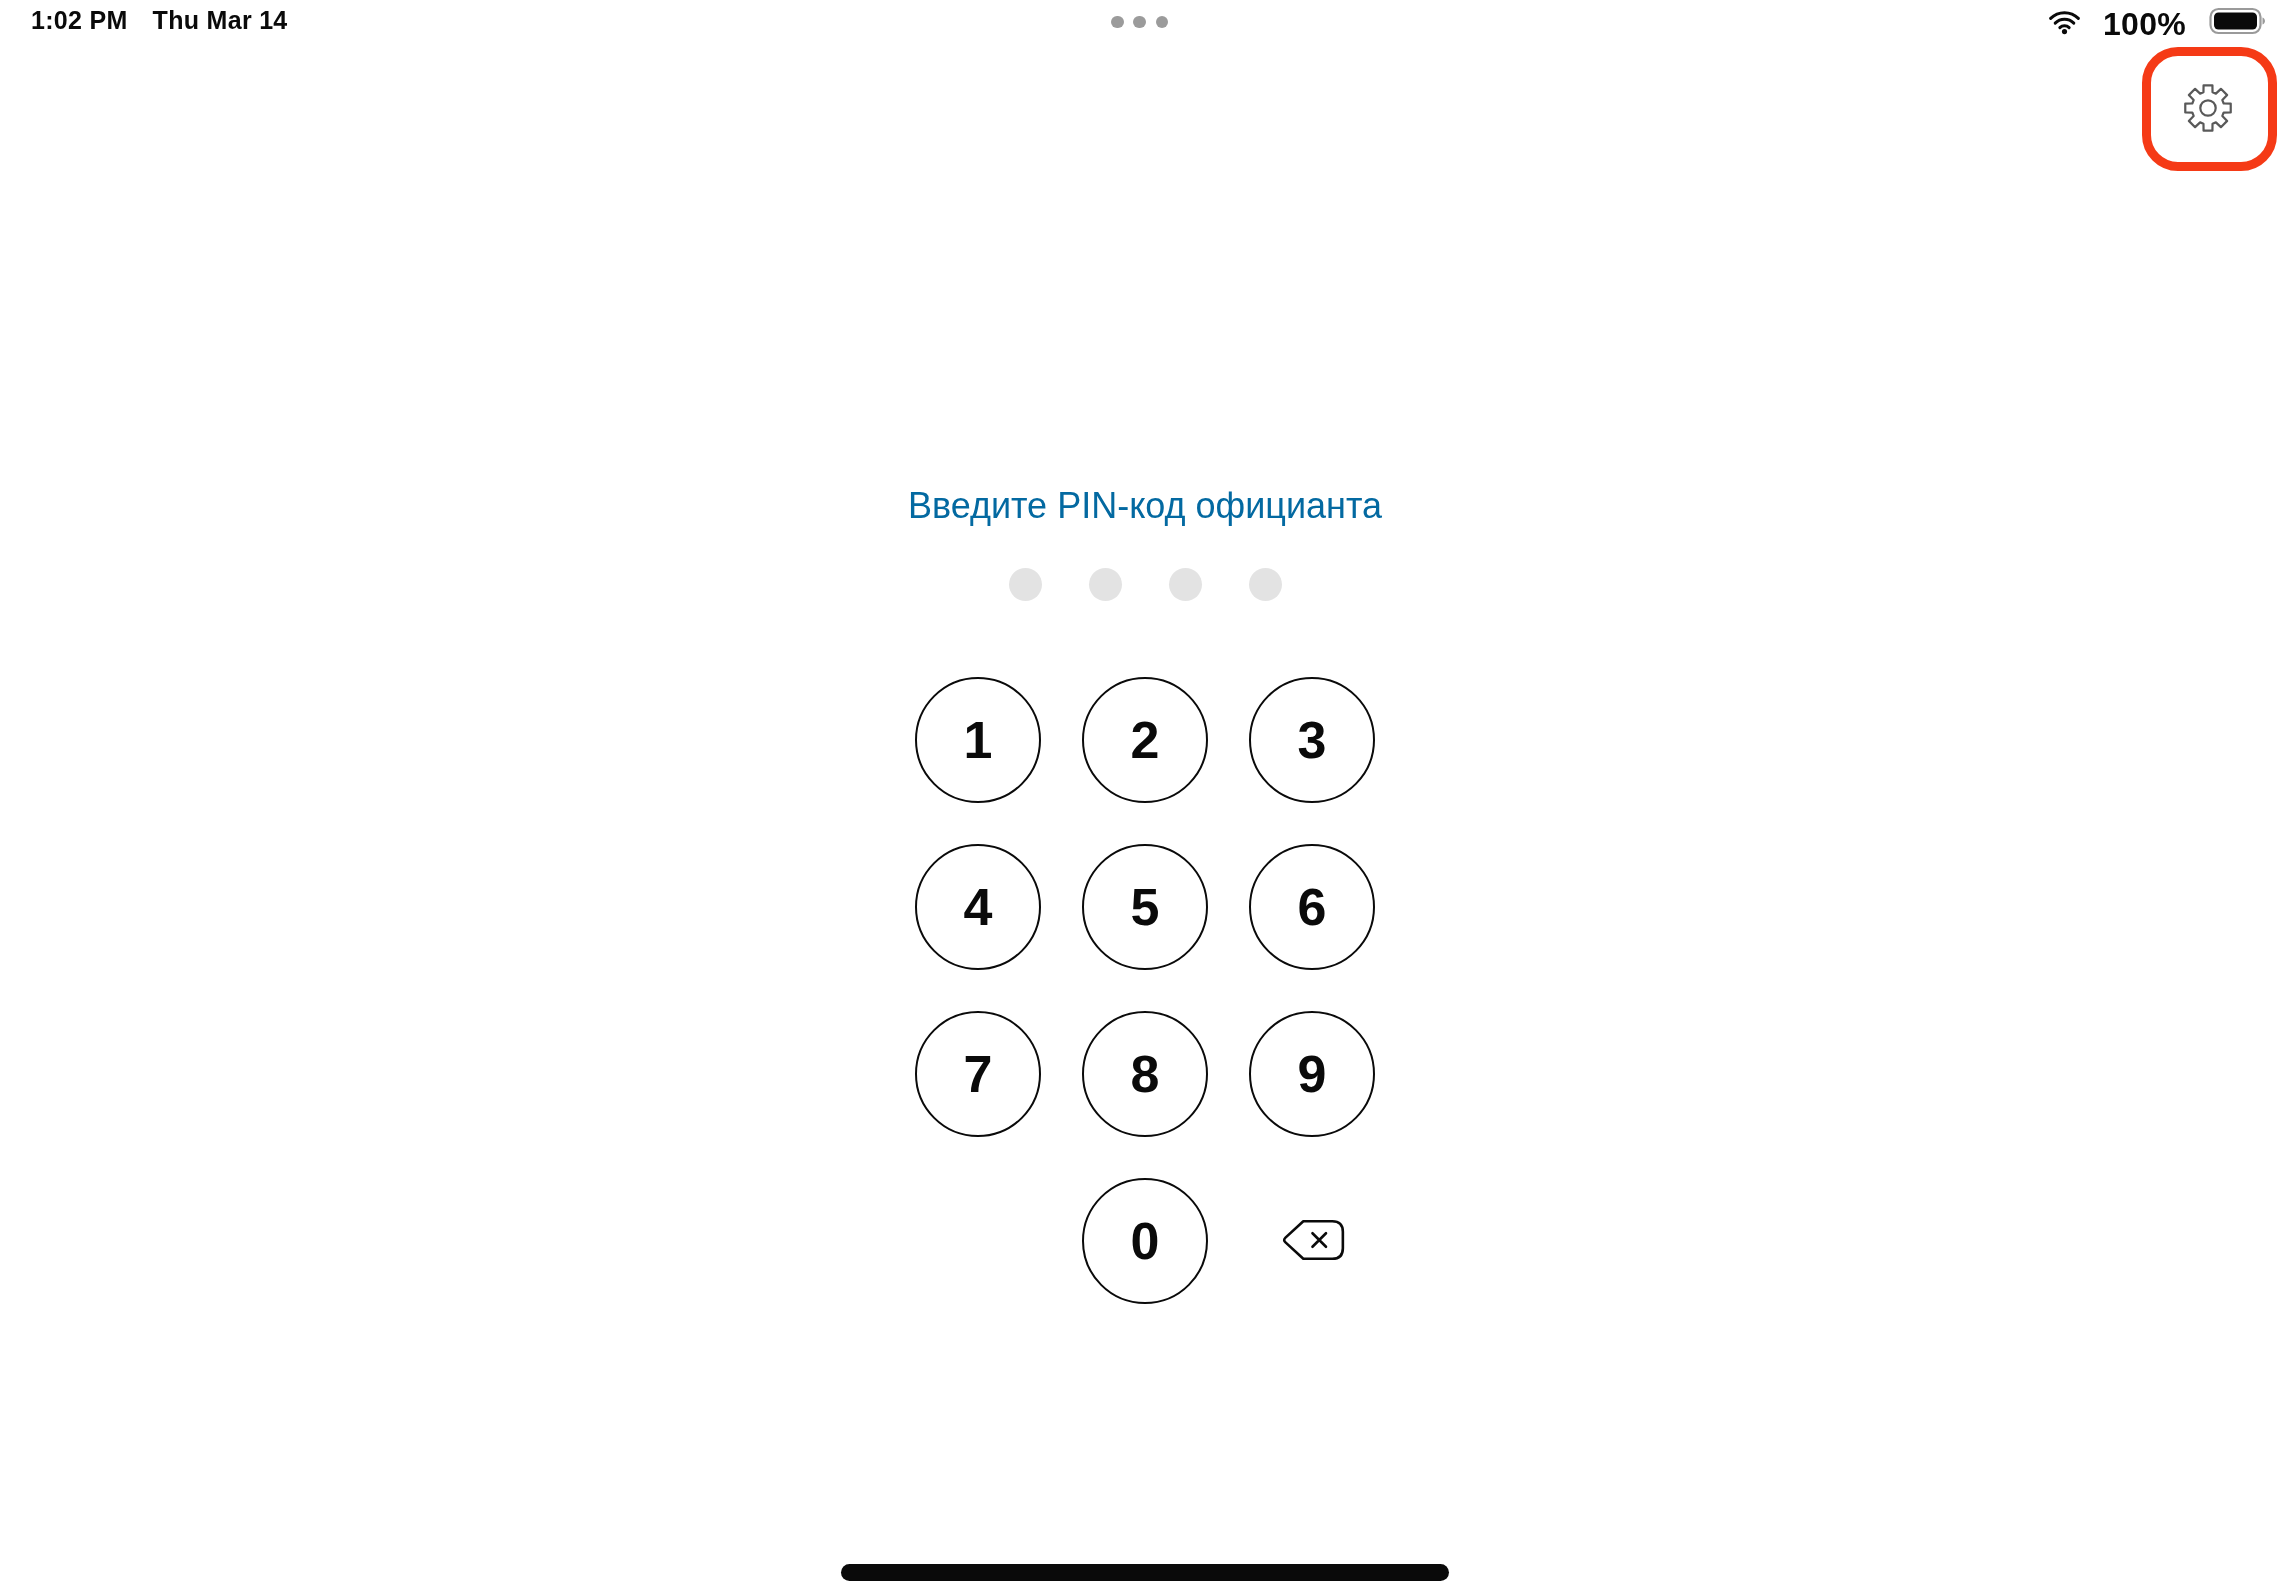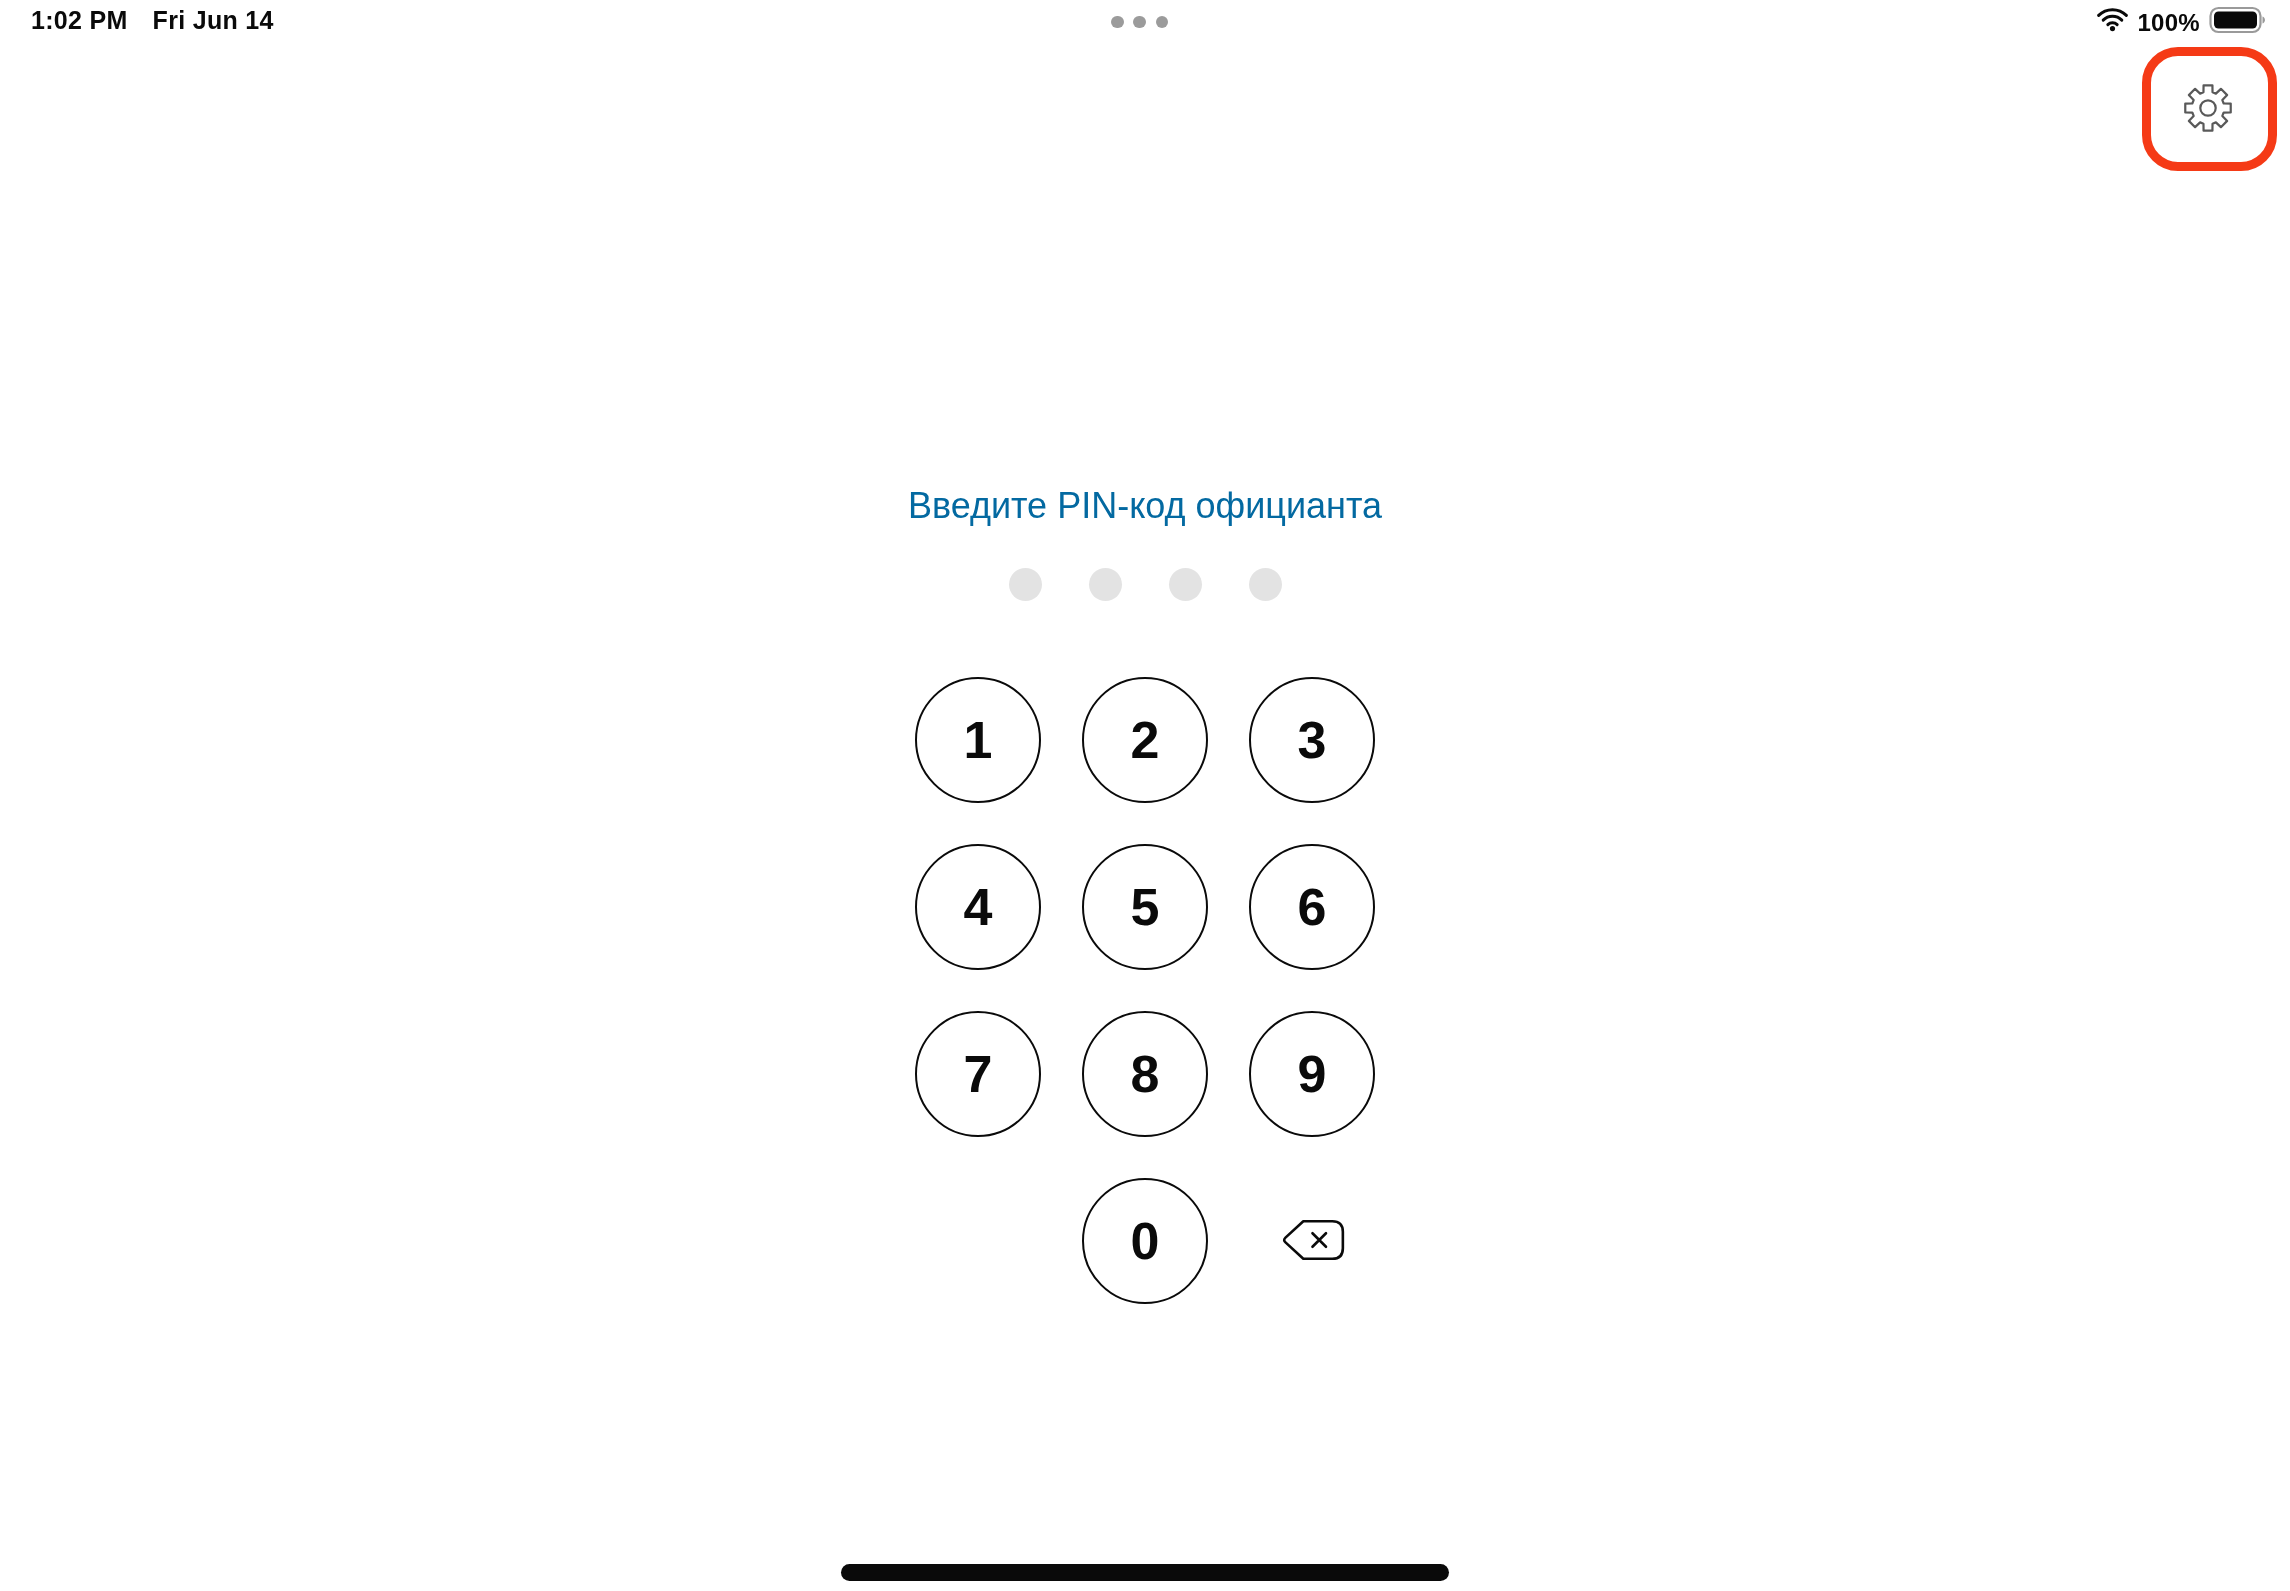--- a/index.html
+++ b/index.html
@@ -21,22 +21,22 @@
   .status-ellipsis {
     position:absolute; left:1111px; top:15.5px;
     display:flex; gap:9.7px;
   }
   .status-ellipsis i {
     width:12.6px; height:12.6px; border-radius:50%;
     background:#9b9b9b; display:block;
   }
   .status-right {
     position:absolute; right:23px; top:5.8px;
-    display:flex; align-items:center; gap:9px;
-    font-size:24px; font-weight:700; letter-spacing:0.3px;text-align:right;
+    display:flex; align-items:center; gap:23px;
+    font-size:32px; font-weight:700; letter-spacing:0.3px;text-align:right;
   }
 
   
   .annotation-ring {
     position:absolute; left:2142px; top:47px;
     width:135px; height:124px;
     border:9.7px solid #f53a16;
     border-radius:36px;
     background:transparent;
   }
@@ -89,21 +89,21 @@
     position:absolute; left:841px; top:1564px;
     width:608px; height:16.5px; border-radius:8.7px;
     background:#0a0a0a;
   }
 </style>
 </head>
 <body>
 
 <div class="status-left">
   <span>1:02 PM</span>
-  <span>Fri Jun 14</span>
+  <span>Thu Mar 14</span>
 </div>
 
 <div class="status-ellipsis">
   <i></i>
     <i></i>
     <i></i>
 </div>
 
 <div class="status-right">
   <span>

